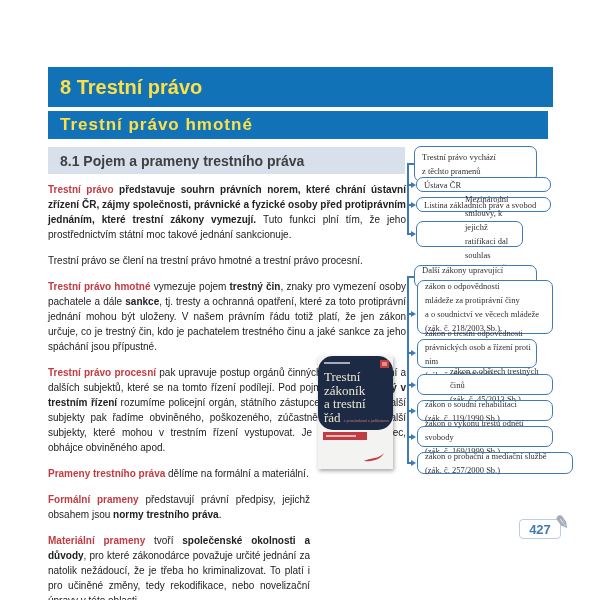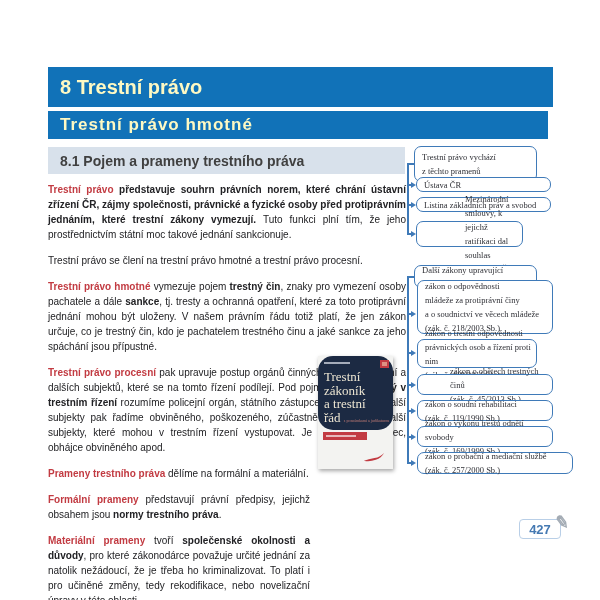--- a/index.html
+++ b/index.html
@@ -1,19 +1,19 @@
 <!DOCTYPE html>
 <html><head>
 <meta charset="utf-8">
 <style>
   html,body{margin:0;padding:0;background:#ffffff;}
   .page{position:relative;width:600px;height:600px;background:#ffffff;overflow:hidden;
         font-family:"Liberation Sans",sans-serif;color:#1e1e20;}
   
-  .bar{position:absolute;background:#1172b8;color:#fef9c3;display:flex;align-items:center;
+  .bar{position:absolute;background:#1172b8;color:#fde047;display:flex;align-items:center;
        box-sizing:border-box;padding-left:12px;font-weight:bold;}
   .bar-chapter{left:48px;top:67px;width:505px;height:40px;font-size:20px;}
   .bar-sub{left:48px;top:111px;width:500px;height:28px;font-size:17px;letter-spacing:1px;}
   
   .section-strip{position:absolute;left:48px;top:147px;width:357px;height:27px;
        background:#d8e1eb;color:#404040;display:flex;align-items:center;
        box-sizing:border-box;padding-left:12px;font-weight:bold;font-size:14px;}
   
   .body-col{position:absolute;left:48px;top:182px;width:358px;font-size:10px;
        line-height:15px;text-align:justify;color:#222225;}

